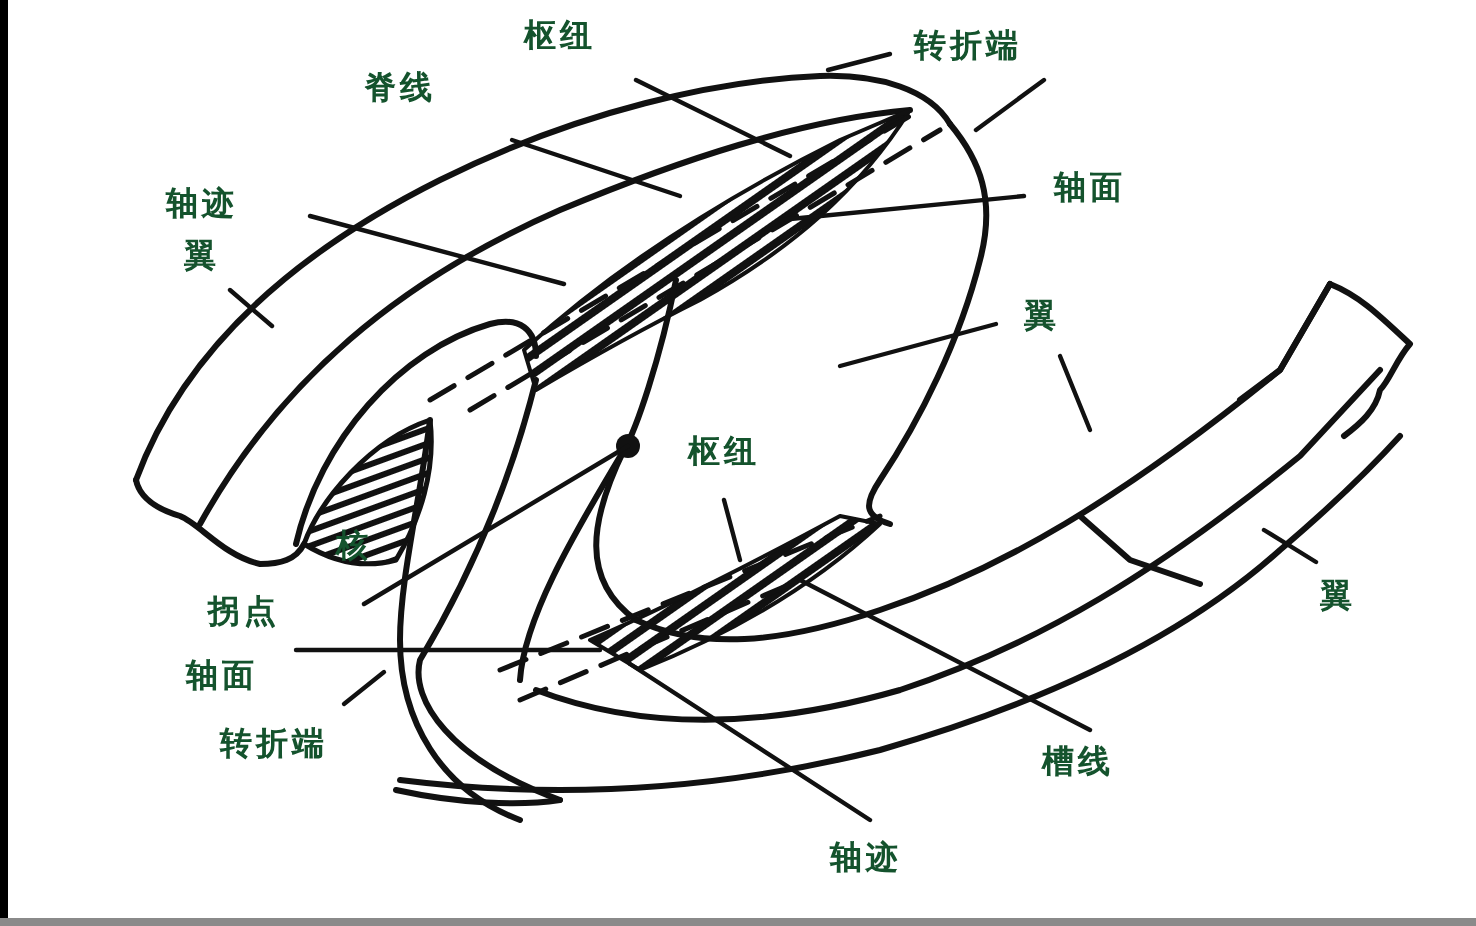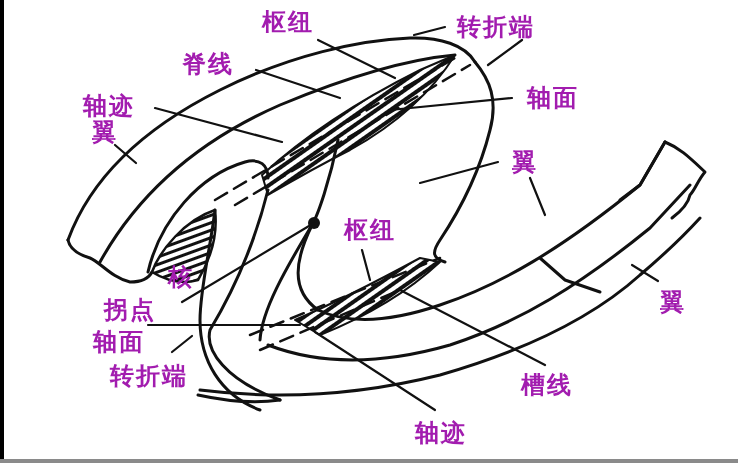--- a/index.html
+++ b/index.html
@@ -1,21 +1,21 @@
 <!DOCTYPE html>
 <html><head>
 <meta charset="utf-8">
 <style>
   html, body { margin:0; padding:0; background:#ffffff; }
   body { width:738px; height:463px; overflow:hidden; position:relative; font-family:"DejaVu Sans", sans-serif; }
   .frame { position:absolute; left:0; top:0; width:738px; height:463px; background:#fff; }
   .left-edge { position:absolute; left:0; top:0; width:4px; height:463px; background:#000; }
   .bottom-edge { position:absolute; left:0; top:459px; width:738px; height:4px; background:#8a8a8a; }
   svg.diagram { position:absolute; left:0; top:0; }
-  .lbl { position:absolute; font-family:"DejaVu Sans", sans-serif; font-weight:bold; font-size:24px; color:#a21caf; letter-spacing:2px; white-space:nowrap; line-height:1; }
+  .lbl { position:absolute; font-family:"DejaVu Sans", sans-serif; font-weight:bold; font-size:16px; color:#14532d; letter-spacing:2px; white-space:nowrap; line-height:1; }
 </style>
 </head>
 <body>
 
 <div class="frame">
   <div class="left-edge"></div>
 
   <svg class="diagram" width="738" height="463" viewBox="0 0 738 463">
     <defs>
       <pattern id="hatch" patternUnits="userSpaceOnUse" width="8" height="8" patternTransform="rotate(-35)">
@@ -80,21 +80,21 @@
         <line x1="148" y1="325" x2="300" y2="325"></line>
         <line x1="172" y1="352" x2="192" y2="336"></line>
         <line x1="632" y1="265" x2="658" y2="281"></line>
         <line x1="400" y1="290" x2="545" y2="365"></line>
         <line x1="315" y1="332" x2="435" y2="410"></line>
       </g>
     </g>
   </svg>
 
   <div class="lbl" style="left:262px;top:10px;">枢纽</div>
-  <div class="lbl" style="left:182px;top:52px;">脊线</div>
+  <div class="lbl" style="left:182px;top:36px;">脊线</div>
   <div class="lbl" style="left:457px;top:15px;">转折端</div>
   <div class="lbl" style="left:83px;top:94px;">轴迹</div>
   <div class="lbl" style="left:92px;top:120px;">翼</div>
   <div class="lbl" style="left:527px;top:86px;">轴面</div>
   <div class="lbl" style="left:512px;top:150px;">翼</div>
   <div class="lbl" style="left:344px;top:218px;">枢纽</div>
   <div class="lbl" style="left:168px;top:265px;">核</div>
   <div class="lbl" style="left:104px;top:298px;">拐点</div>
   <div class="lbl" style="left:93px;top:330px;">轴面</div>
   <div class="lbl" style="left:110px;top:364px;">转折端</div>

